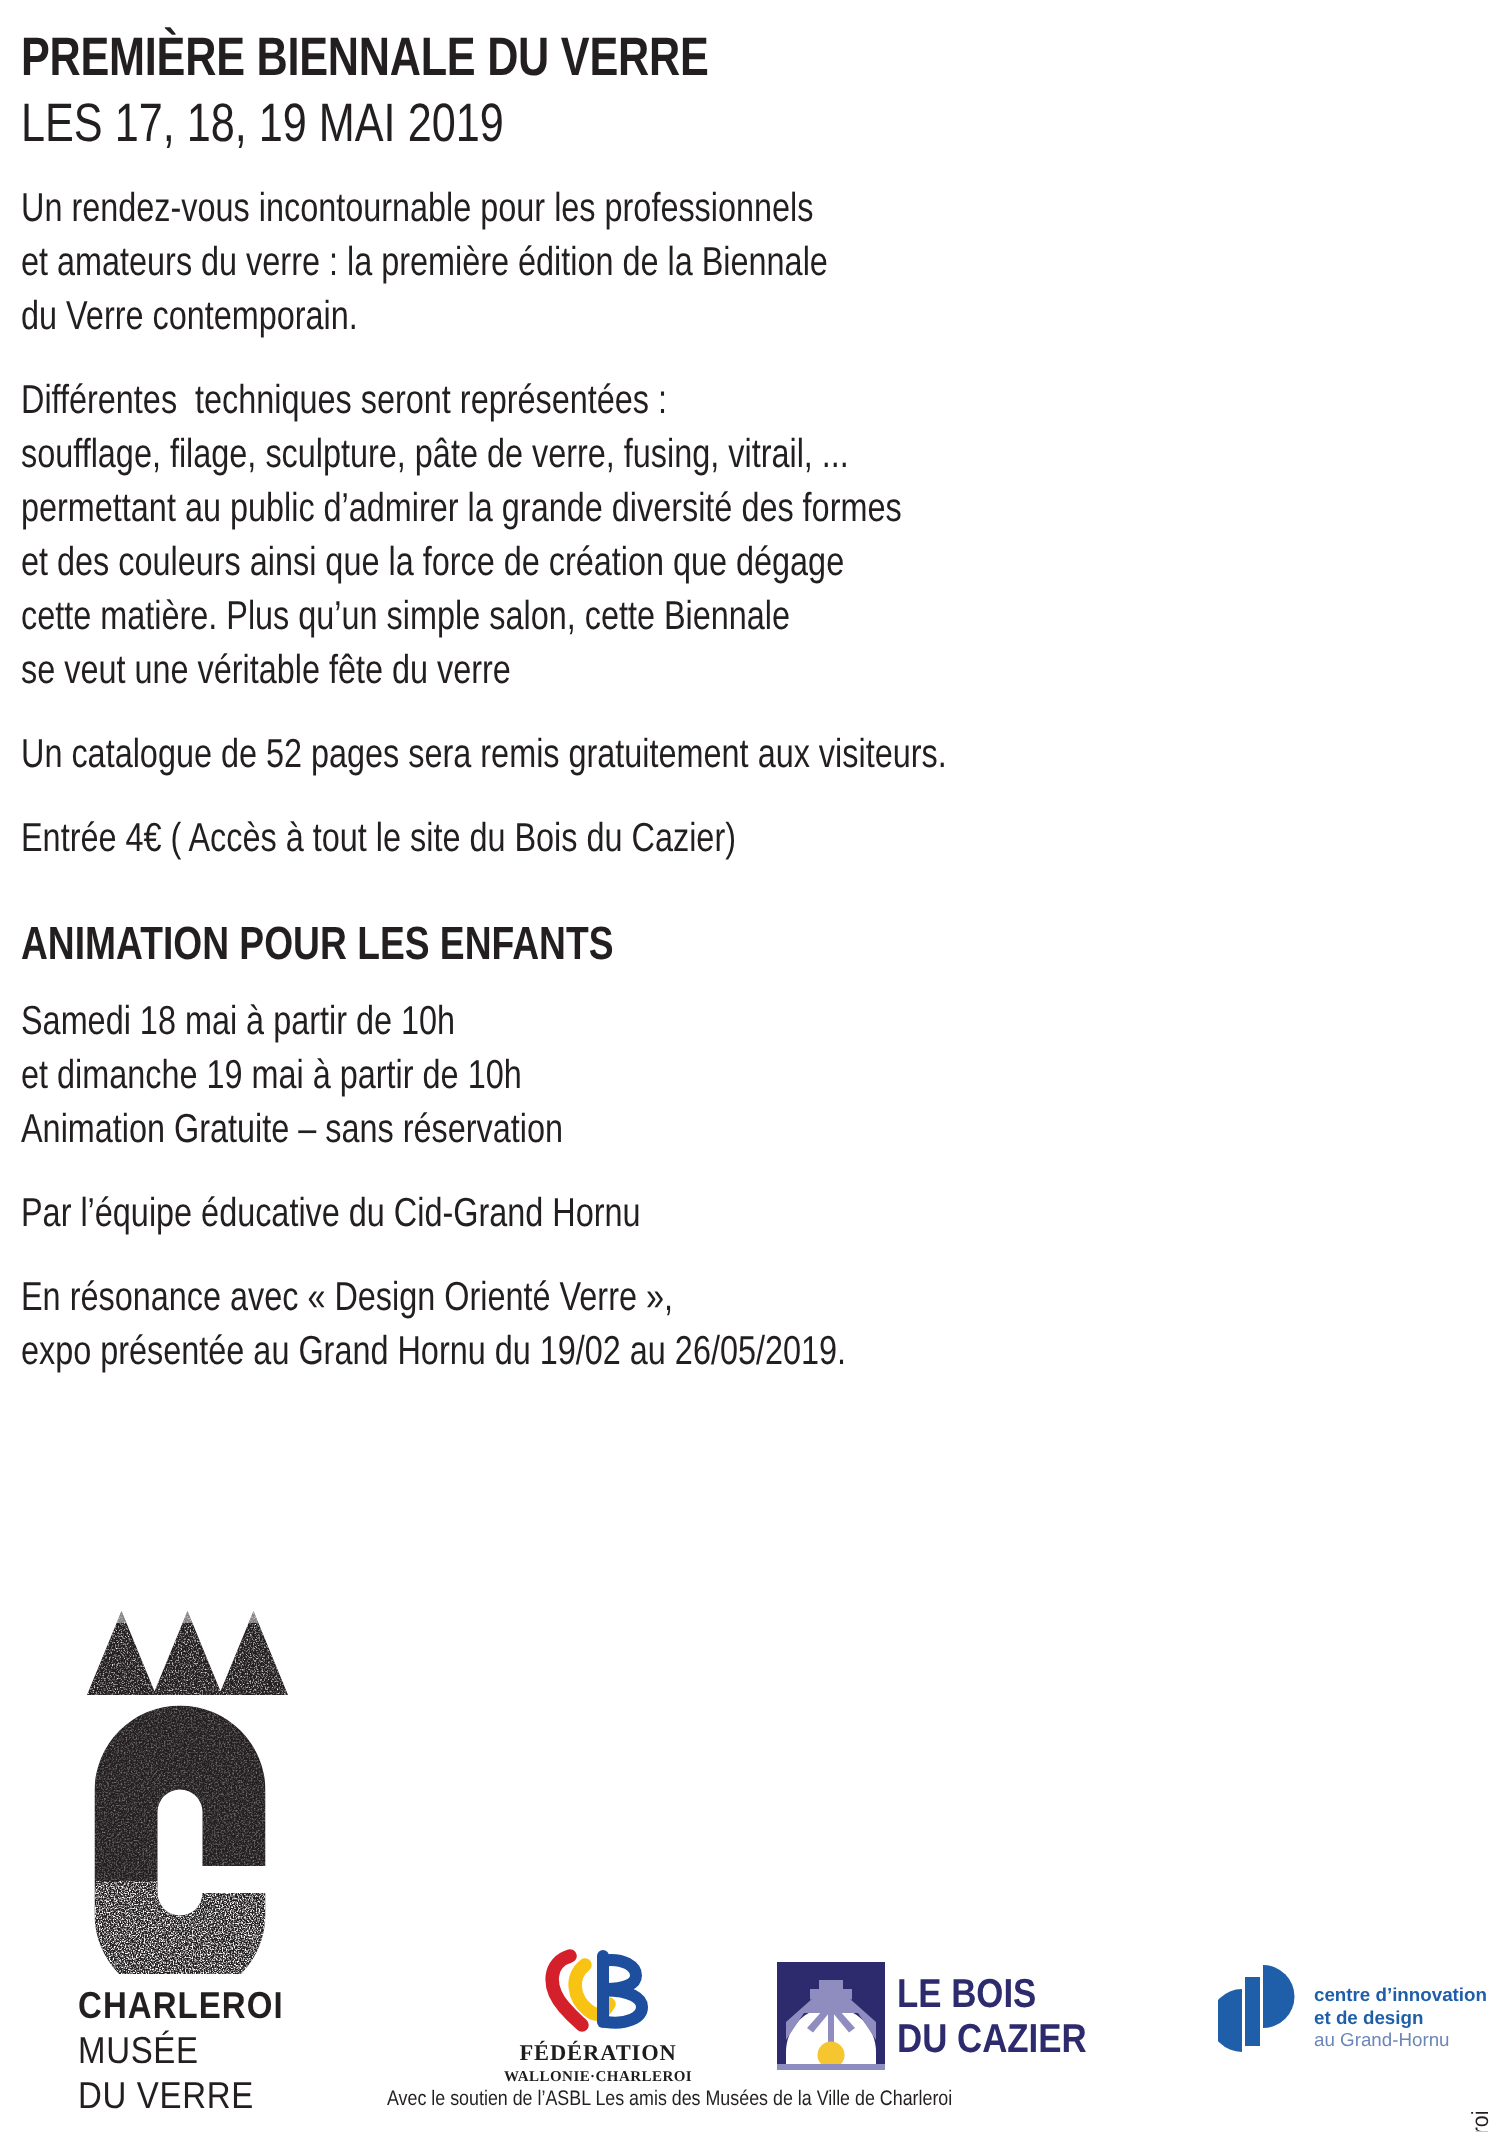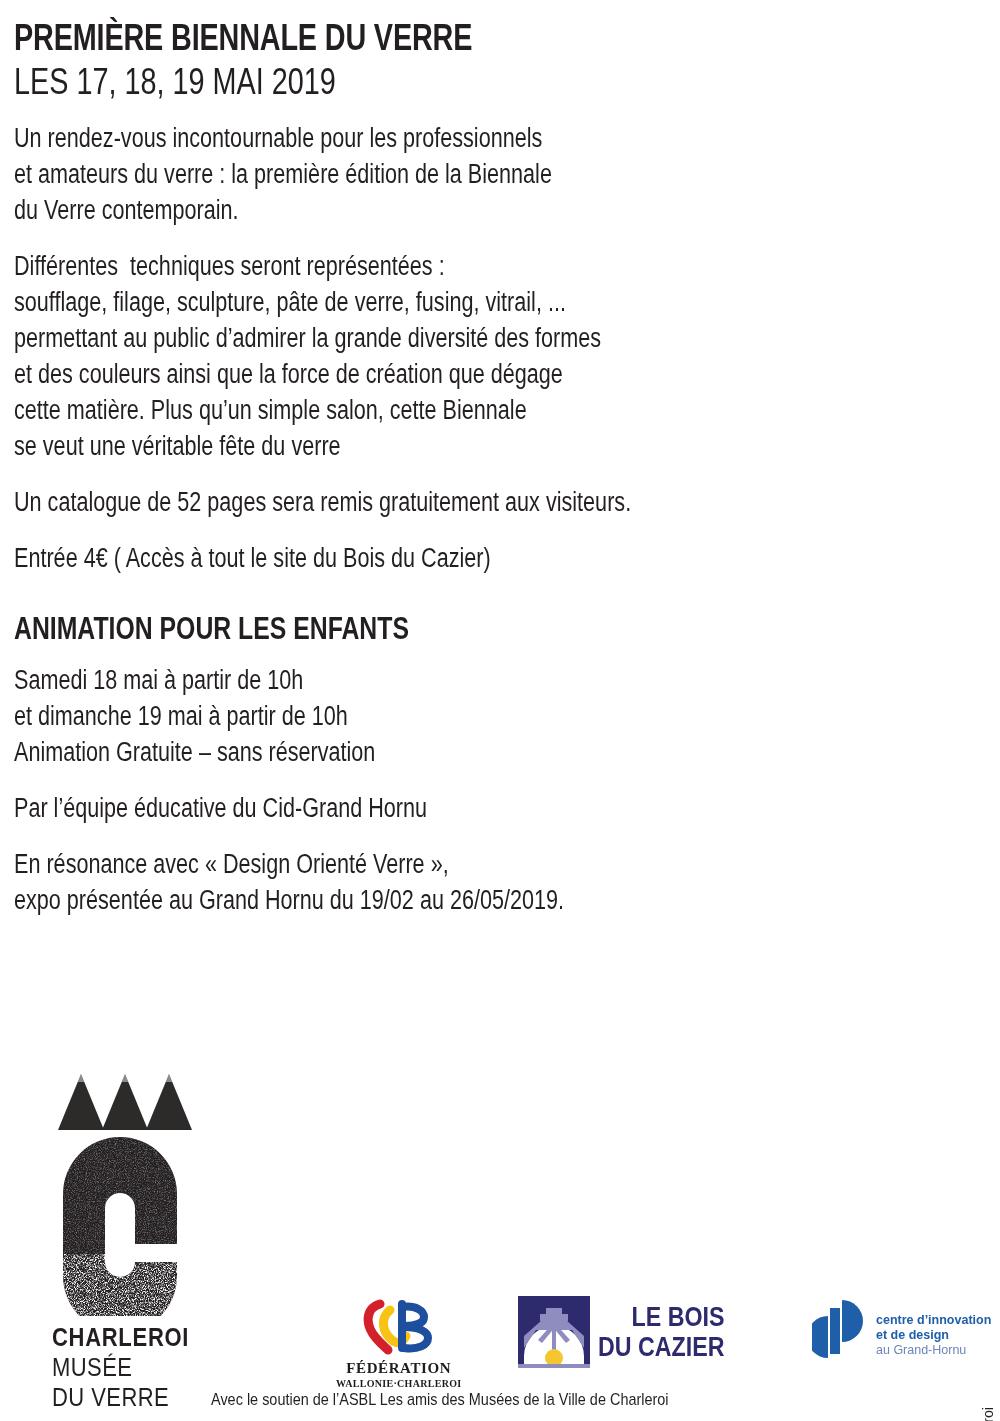--- a/index.html
+++ b/index.html
@@ -136,22 +136,22 @@
   
   #sponsors {
     position: absolute;
     left: 0;
     top: 1294px;
     width: 1000px;
     height: 100px;
   }
   .sponsor { position: absolute; }
   #sponsor-fwb { left: 336px; top: 4px; }
-  #sponsor-cazier { left: 518px; top: 2px; text-align: right; }
-  #sponsor-cid { left: 812px; top: 4px; }
+  #sponsor-cazier { left: 518px; top: 14px; }
+  #sponsor-cid { left: 812px; top: 14px; }
 
   .fwb-label {
     text-align: center;
     color: #1d1d1b;
     font-family: Liberation Serif, serif;
   }
   .fwb-label .l1 {
     font-size: 15px;
     font-weight: bold;
     letter-spacing: 0.6px;
@@ -186,21 +186,21 @@
   .cid-text .b { font-weight: bold; }
   .cid-text .n { color: #6b86b8; }
 
   
   #bottom-credit {
     position: absolute;
     left: 0;
     top: 1390px;
     width: 960px;
     text-align: center;
-    font-size: 17px;
+    font-size: 14px;
     color: #231f20;
   }
   #bottom-credit span {
     display: inline-block;
     transform: scaleX(0.85);
   }
 
   
   #vertical-legal {
     position: absolute;

